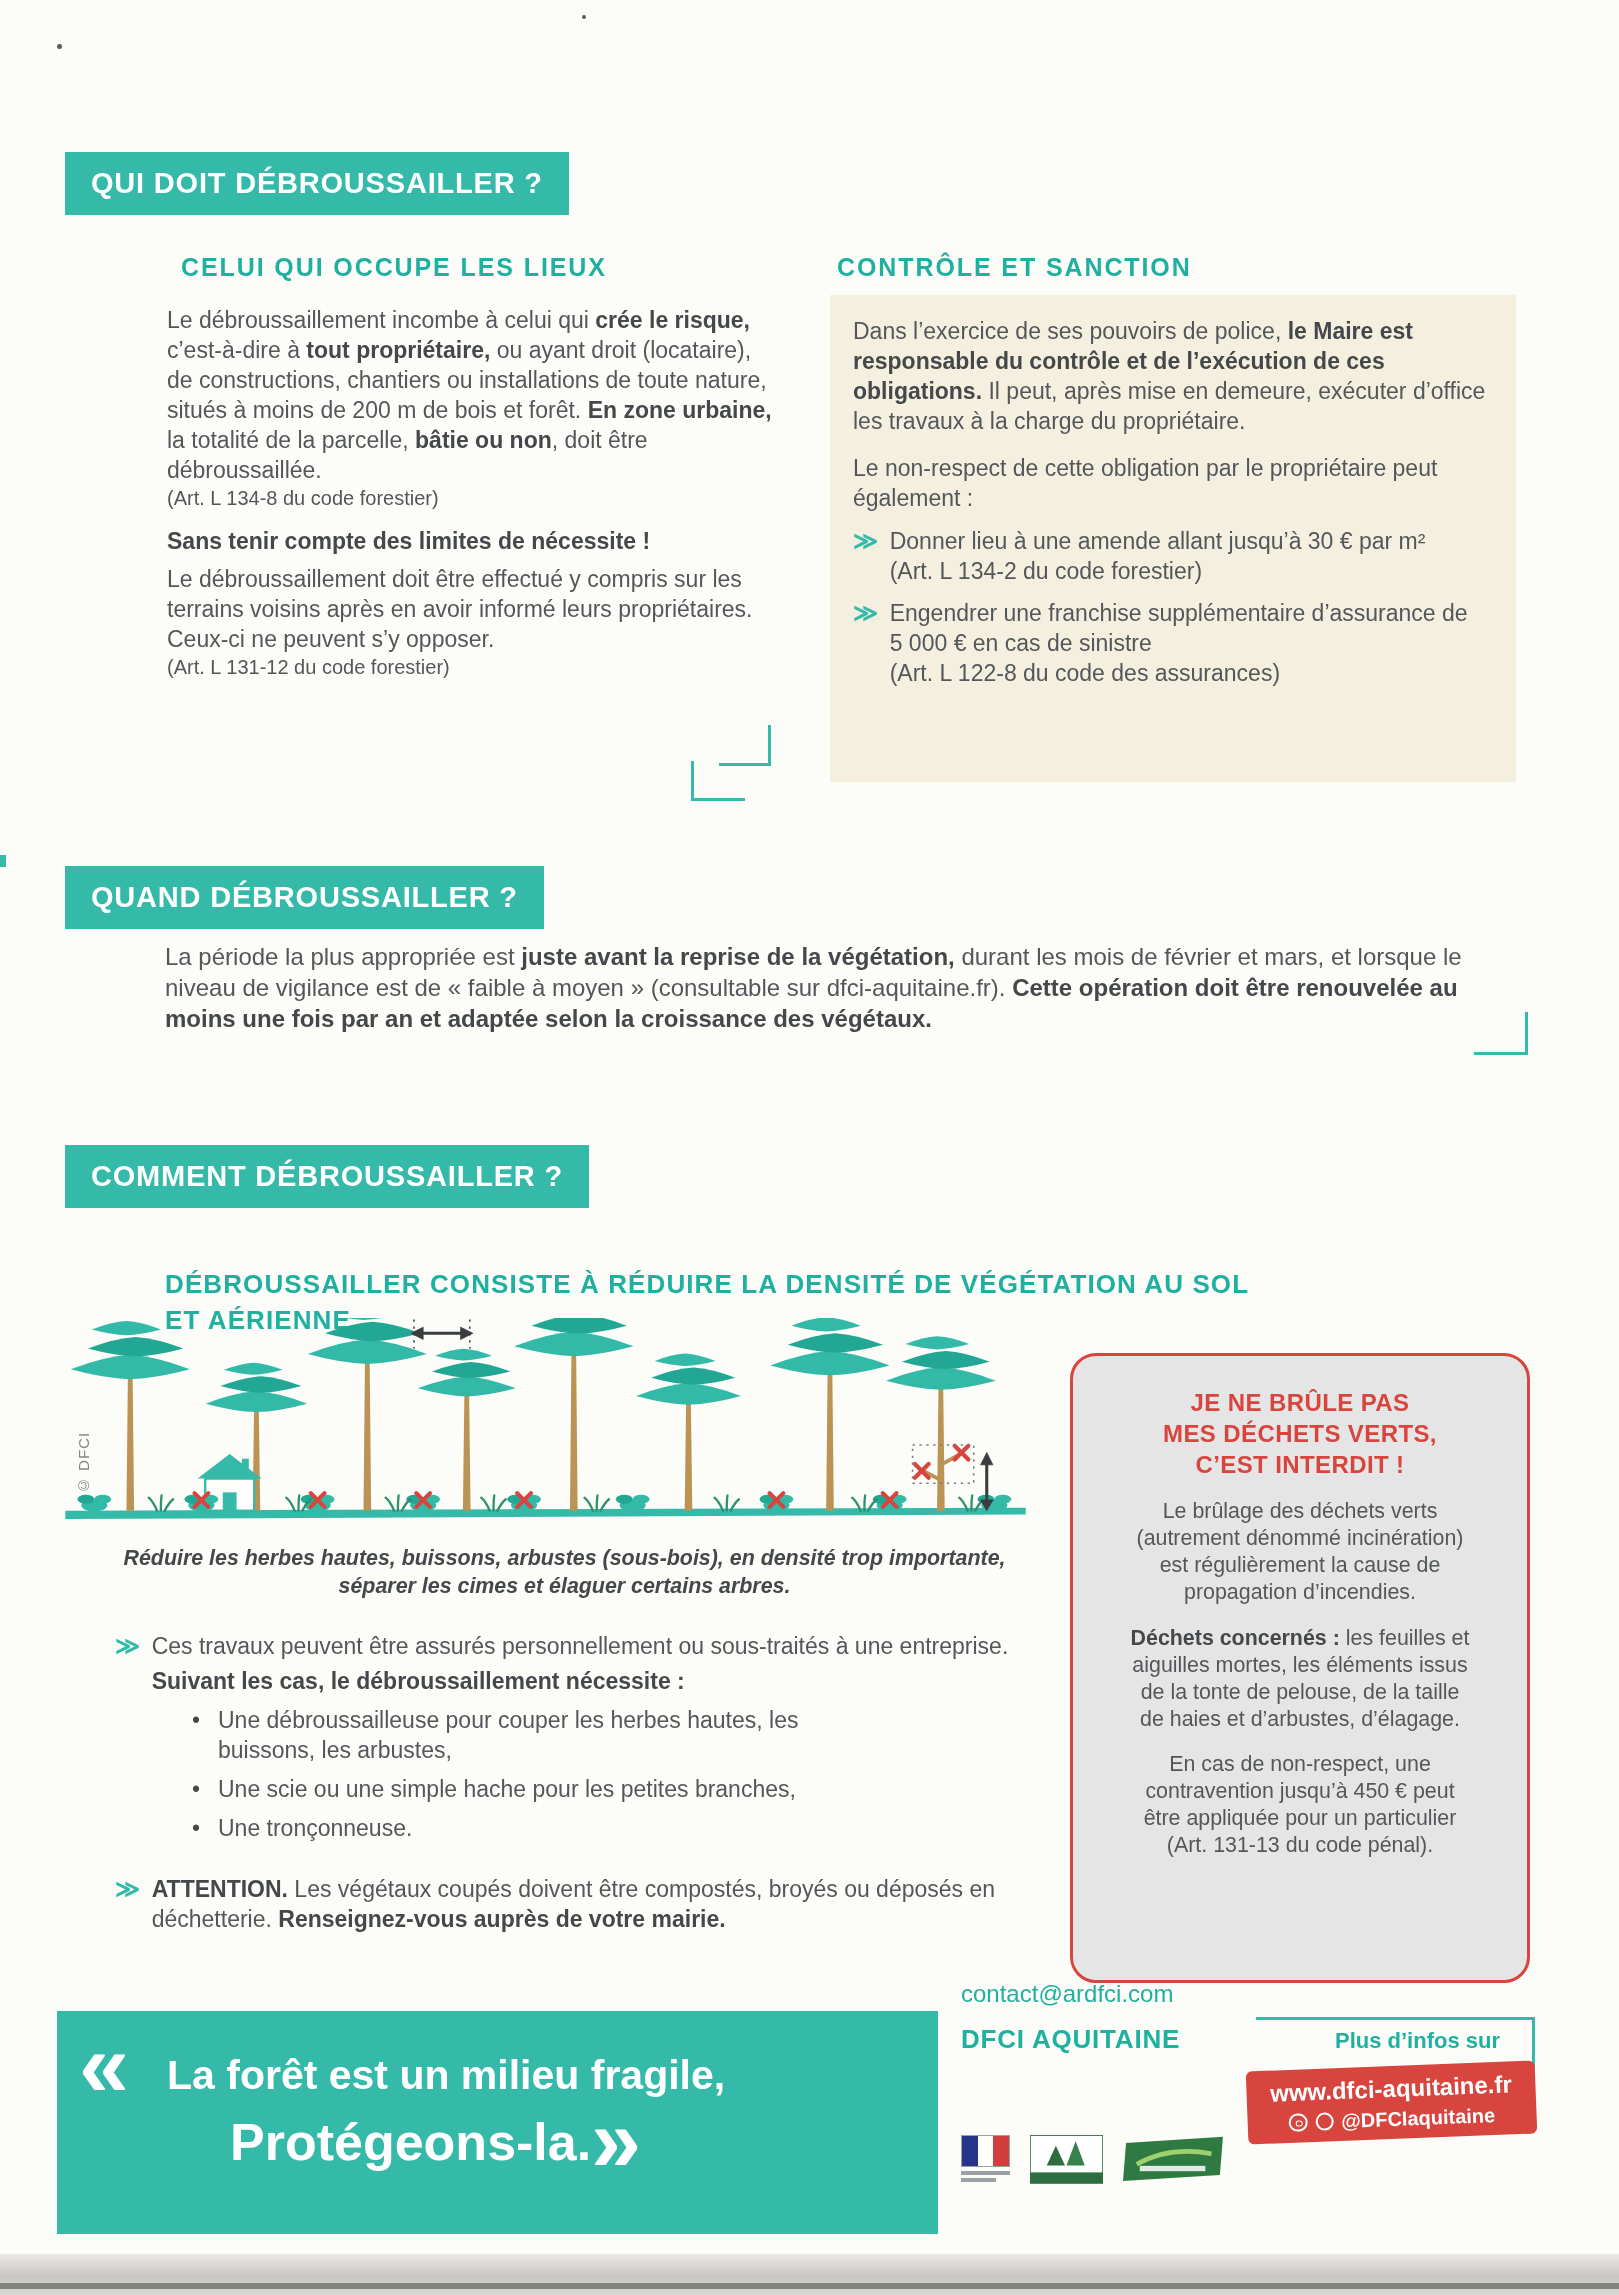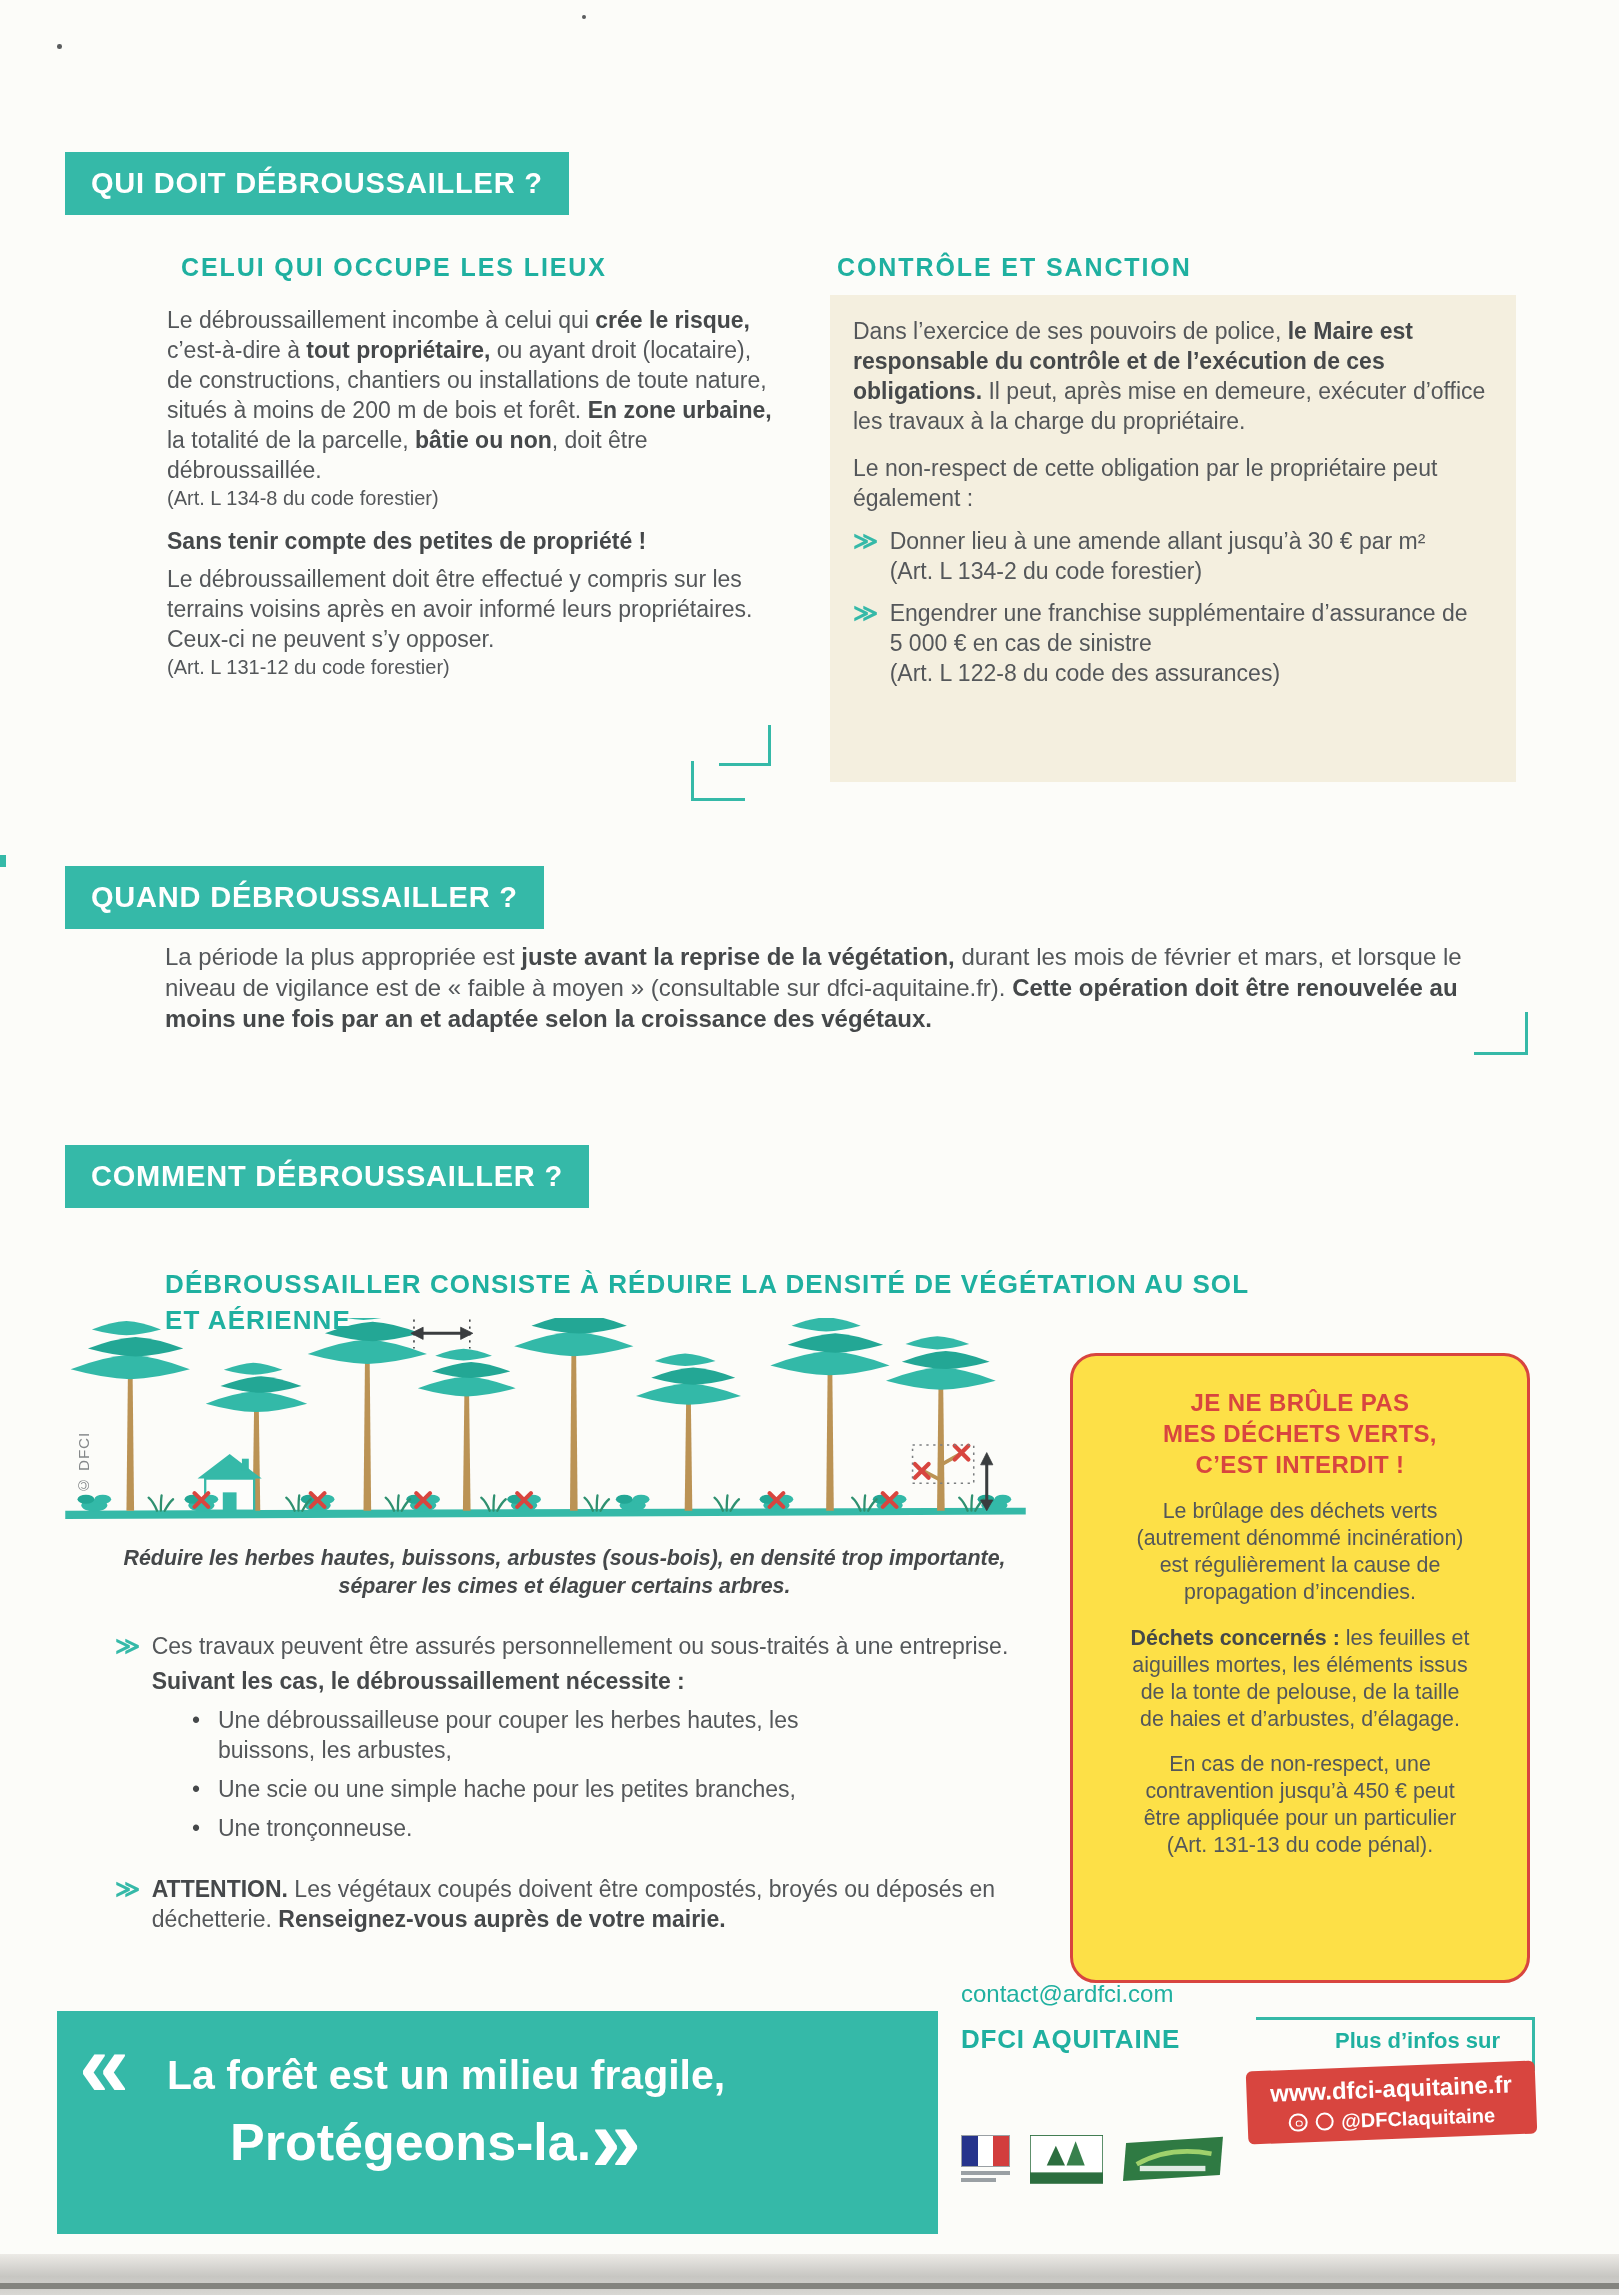--- a/index.html
+++ b/index.html
@@ -53,21 +53,21 @@
   .copyright{
     position:absolute; left:75px; top:1432px; font-size:15.3px; color:#85888a;
     writing-mode:vertical-rl; transform:rotate(180deg); letter-spacing:0.8px;
   }
   .s3-block{ position:absolute; left:115px; top:1631px; width:949px; }
   .s3-chevtext{ max-width:880px; }
   .toolrow{ display:flex; gap:12.2px; margin:9.2px 0 0 77px; max-width:635px; }
   .tool-dot{ flex:0 0 13.8px; font-size:23px; line-height:30px; color:var(--bold); }
   .redbox{
     position:absolute; left:1070px; top:1353px; width:460px; height:630px;
-    border:3.8px solid var(--red); border-radius:26px; background:#fde047;
+    border:3.8px solid var(--red); border-radius:26px; background:#e5e5e5;
     padding:31px 27.5px; text-align:center;
   }
   .redbox-title{
     color:var(--red); font-size:24px; font-weight:700; line-height:31px;
     letter-spacing:0.4px; white-space:pre-line; margin-bottom:18.4px;
   }
   .redbox p.rb{ font-size:21.4px; line-height:27px; color:var(--body); max-width:348px; margin:0 auto 18.4px auto; }
   .footer-block{
     position:absolute; left:57px; top:2011px; width:881px; height:223px;
     background:var(--teal);
@@ -111,21 +111,21 @@
   <div class="speck" style="left:0px; top:855px; width:6.1px; height:12.2px; background:var(--teal); border-radius:0;"></div>
 
   <div class="banner" style="left:65px; top:152px;">QUI DOIT DÉBROUSSAILLER ?</div>
 
   <div class="col-heading" style="left:181px; top:253px;">CELUI QUI OCCUPE LES LIEUX</div>
   <div class="col-heading" style="left:837px; top:253px;">CONTRÔLE ET SANCTION</div>
 
   <div class="abs" style="left:167px; top:305px; width:612px;">
     <p class="body-text"><span>Le débroussaillement incombe à celui qui </span><span class="b">crée le risque,</span><span> c’est-à-dire à </span><span class="b">tout propriétaire,</span><span> ou ayant droit (locataire), de constructions, chantiers ou installations de toute nature, situés à moins de 200 m de bois et forêt. </span><span class="b">En zone urbaine,</span><span> la totalité de la parcelle, </span><span class="b">bâtie ou non</span><span>, doit être débroussaillée.</span></p>
     <p class="ref" style="margin-bottom:15.3px;">(Art. L 134-8 du code forestier)</p>
-    <p class="body-text strongline" style="margin-bottom:7.7px;">Sans tenir compte des petites de propriété !</p>
+    <p class="body-text strongline" style="margin-bottom:7.7px;">Sans tenir compte des limites de nécessite !</p>
     <p class="body-text">Le débroussaillement doit être effectué y compris sur les terrains voisins après en avoir informé leurs propriétaires.</p>
     <p class="body-text">Ceux-ci ne peuvent s’y opposer.</p>
     <p class="ref">(Art. L 131-12 du code forestier)</p>
   </div>
 
   <div class="beige-box" style="left:830px; top:295px; width:686px; height:487px;">
     <p class="body-text" style="margin-bottom:17px;"><span>Dans l’exercice de ses pouvoirs de police, </span><span class="b">le Maire est responsable du contrôle et de l’exécution de ces obligations.</span><span> Il peut, après mise en demeure, exécuter d’office les travaux à la charge du propriétaire.</span></p>
     <p class="body-text">Le non-respect de cette obligation par le propriétaire peut également :</p>
     <div class="chev-item">
       <span class="chev">≫</span>

